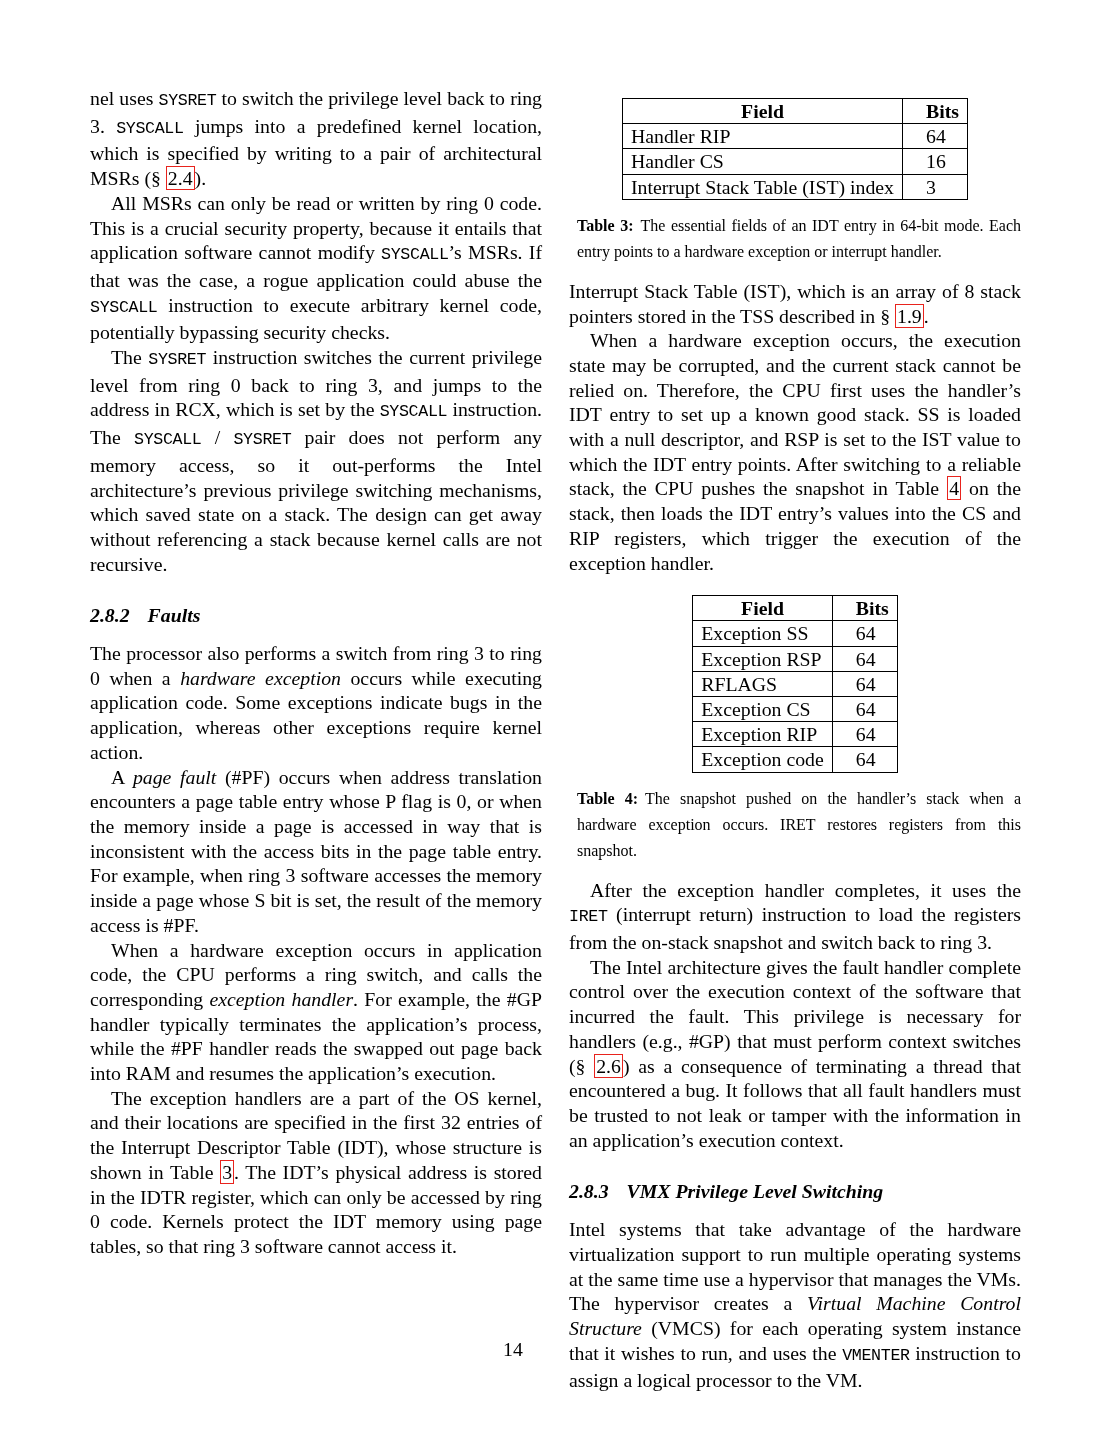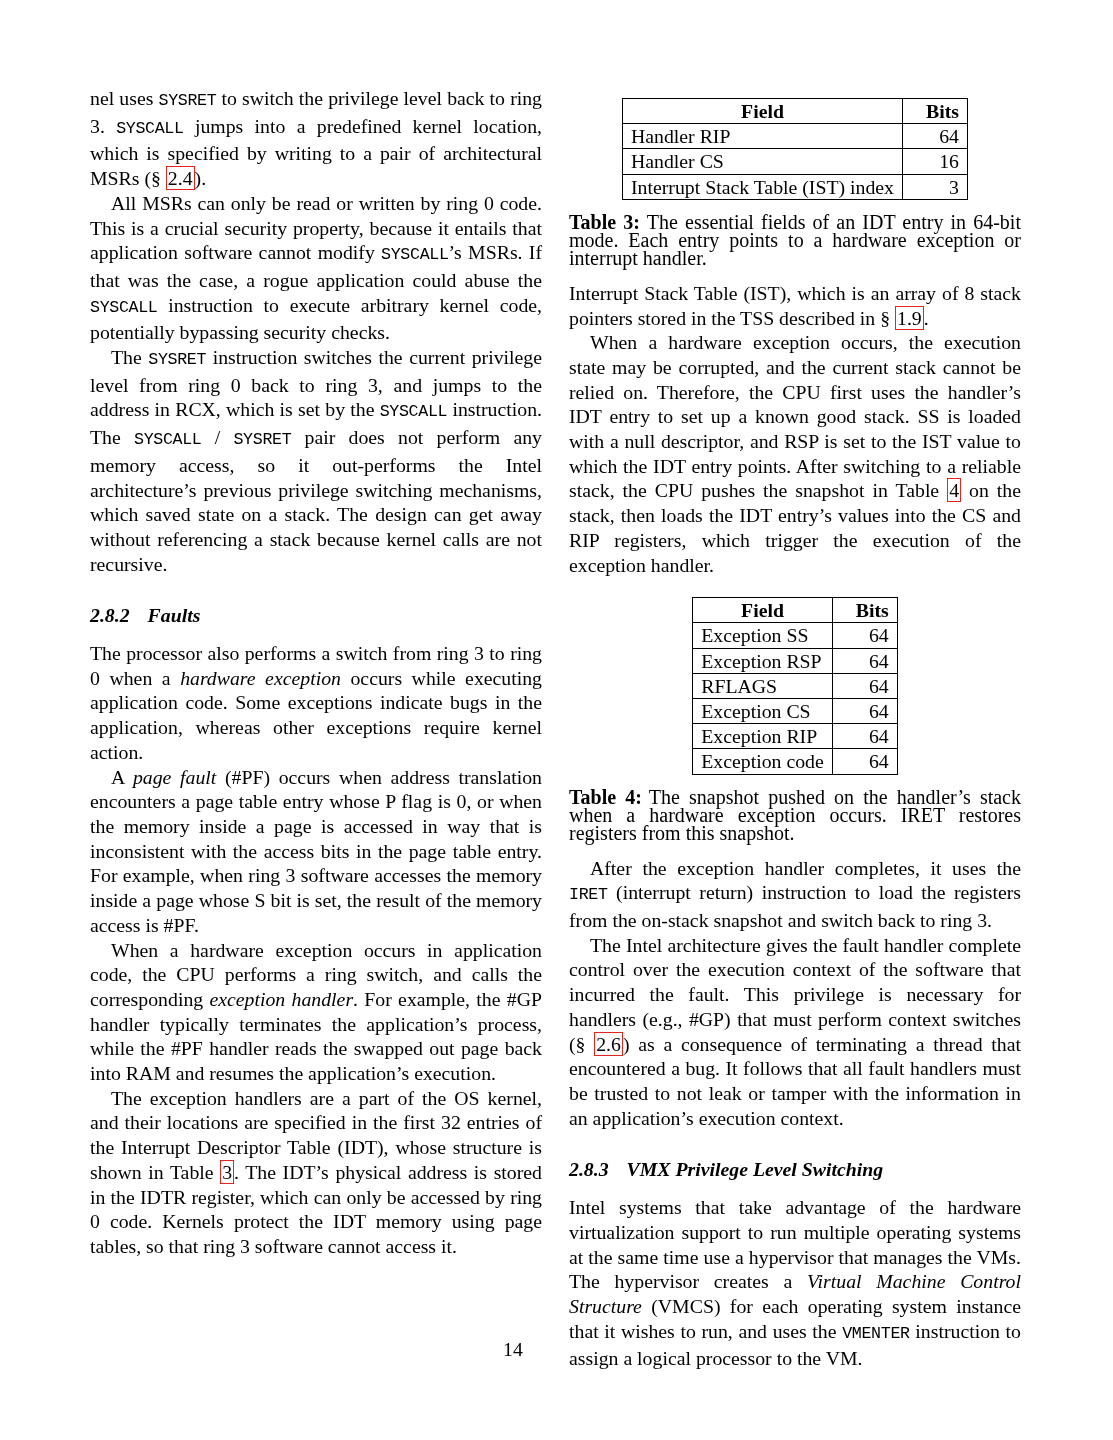--- a/index.html
+++ b/index.html
@@ -57,27 +57,27 @@
     font-size:19.8px;
   }
   .col > table.data-table:first-child { margin-top:12px; }
   table.data-table th, table.data-table td {
     border:1.4px solid #000;
     padding:0 8px;
     line-height:24.2px;
     white-space:nowrap;
   }
   table.data-table th { text-align:center; font-weight:700; }
-  table.data-table th.bits-col, table.data-table td.bits-col { text-align:right; min-width:52px;padding-left:23px; }
+  table.data-table th.bits-col, table.data-table td.bits-col { text-align:left; min-width:52px;padding-left:23px; }
 
   .caption {
-    font-size:20px;
-    line-height:18px;
+    font-size:16px;
+    line-height:26px;
     text-align:justify;
-    margin:13px 0 14px 0;
+    margin:13px 0 14px 8px;
   }
   .caption-label { font-weight:700; margin-right:7px; }
 
   .page-number {
     position:absolute;
     top:1338px; left:0;
     width:1026px;
     text-align:center;
     font-size:19.8px;
   }

